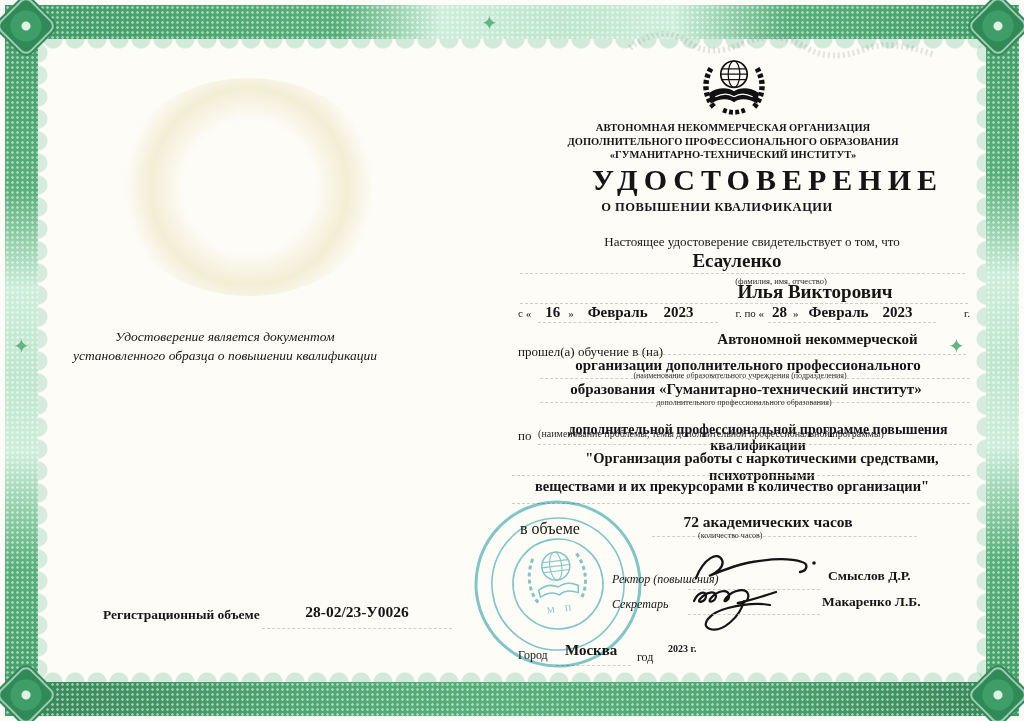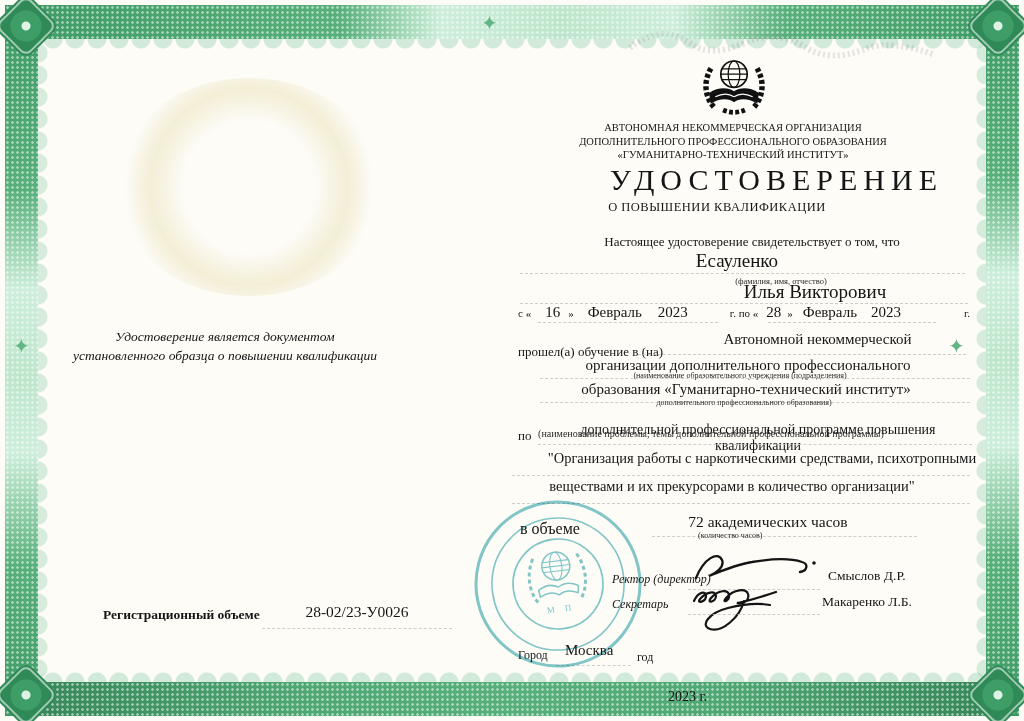--- a/index.html
+++ b/index.html
@@ -38,21 +38,21 @@
     box-shadow:inset 0 0 0 2px rgba(255,255,255,.55),0 0 0 2px #2f8a58;}
   .c-tl{left:4px;top:4px}.c-tr{right:4px;top:4px}.c-bl{left:4px;bottom:4px}.c-br{right:4px;bottom:4px}
   .edge-star{position:absolute;color:#63b586;font-size:20px;line-height:1;font-family:"DejaVu Sans",sans-serif;}
   
   .watermark{position:absolute;left:115px;top:78px;width:268px;height:218px;border-radius:50%;
     background:radial-gradient(circle,rgba(242,236,205,0) 38%,rgba(236,228,190,.6) 57%,rgba(242,236,205,0) 72%);}
   .scribble{position:absolute;pointer-events:none;}
   
   .t{position:absolute;white-space:nowrap;}
   .ctr{text-align:center;white-space:normal;}
-  .b{font-weight:normal;}
+  .b{font-weight:bold;}
   .i{font-style:italic;}
   .fline{position:absolute;border-bottom:1px dashed #c6c6c3;opacity:.85;}
   .hint{color:#2a2a2a;}
   
   .stamp{position:absolute;left:470px;top:496px;width:176px;height:176px;
     transform:rotate(-7deg);opacity:.6;mix-blend-mode:multiply;pointer-events:none;}
   .sig{position:absolute;pointer-events:none;}
 </style>
 </head>
 <body>
@@ -149,41 +149,41 @@
   <div class="t hint" style="left:698px;top:531px;font-size:8px;">(количество часов)</div>
 
   <div class="t i ctr" style="left:60px;top:327px;width:330px;font-size:13.5px;line-height:19px;">
     <div>Удостоверение является документом</div>
     <div>установленного образца о повышении квалификации</div>
   </div>
   <div class="t" style="left:103px;top:607px;font-size:13.5px;font-weight:600;">Регистрационный объеме</div>
   <div class="t b ctr" style="left:262px;top:603px;width:190px;font-size:15.5px;">28-02/23-У0026</div>
   <div class="fline" style="left:262px;top:628px;width:190px;"></div>
 
-  <div class="t i" style="left:612px;top:572px;font-size:12px;">Ректор (директор)</div>
+  <div class="t i" style="left:612px;top:572px;font-size:12px;">Ректор (повышения)</div>
   <svg class="sig" style="left:690px;top:546px;width:135px;height:42px;" viewBox="0 0 135 42">
     <path d="M6,32 C14,12 28,5 32,14 C35,21 25,28 19,30 C31,25 48,18 62,16 C80,13 100,12 112,16 C119,18 117,25 110,26" fill="none" stroke="#141414" stroke-width="2.3" stroke-linecap="round"></path>
     <circle cx="124" cy="17" r="1.8" fill="#141414"></circle>
   </svg>
   <div class="t b" style="left:828px;top:568px;font-size:13.5px;">Смыслов Д.Р.</div>
   <div class="fline" style="left:688px;top:589px;width:132px;"></div>
 
   <div class="t i" style="left:612px;top:597px;font-size:12px;">Секретарь</div>
   <svg class="sig" style="left:686px;top:581px;width:132px;height:58px;" viewBox="0 0 132 58">
     <path d="M8,20 C12,11 20,9 20,15 C20,21 10,23 14,18 C20,11 30,9 30,15 C30,21 20,23 25,17 C32,9 42,8 43,14 C44,20 35,23 40,17 C48,8 60,7 62,13 C64,19 57,24 51,22 C63,20 78,15 90,11" fill="none" stroke="#141414" stroke-width="2.2" stroke-linecap="round"></path>
     <path d="M58,20 C54,36 36,52 24,48 C14,45 22,32 42,27 C58,23 74,22 84,24" fill="none" stroke="#141414" stroke-width="2.2" stroke-linecap="round"></path>
   </svg>
   <div class="t b" style="left:822px;top:594px;font-size:13.5px;">Макаренко Л.Б.</div>
   <div class="fline" style="left:688px;top:614px;width:132px;"></div>
 
   <div class="t" style="left:518px;top:648px;font-size:12px;">Город</div>
   <div class="t b" style="left:565px;top:642px;font-size:15px;">Москва</div>
   <div class="fline" style="left:556px;top:665px;width:75px;"></div>
   <div class="t" style="left:637px;top:650px;font-size:12px;">год</div>
-  <div class="t b" style="left:668px;top:643px;font-size:14px;margin-top:46px;">2023 г.</div>
+  <div class="t b" style="left:668px;top:643px;font-size:10px;">2023 г.</div>
 
   <svg class="stamp" viewBox="0 0 176 176">
     <g fill="none" stroke="#2fa3ad">
       <circle cx="88" cy="88" r="82" stroke-width="3"></circle>
       <circle cx="88" cy="88" r="66" stroke-width="1.6"></circle>
       <circle cx="88" cy="88" r="45" stroke-width="1.6"></circle>
       <circle cx="88" cy="70" r="14" stroke-width="1.5"></circle>
       <ellipse cx="88" cy="70" rx="6" ry="14" stroke-width="1.1"></ellipse>
       <path d="M75,65 H101 M74,70 H102 M75,75 H101" stroke-width="1.1"></path>
       <path d="M68,92 C76,87 83,88 88,91 C93,88 100,87 108,92 L107,99 C99,95 92,96 88,99 C84,96 77,95 69,99 Z" stroke-width="1.5"></path>

